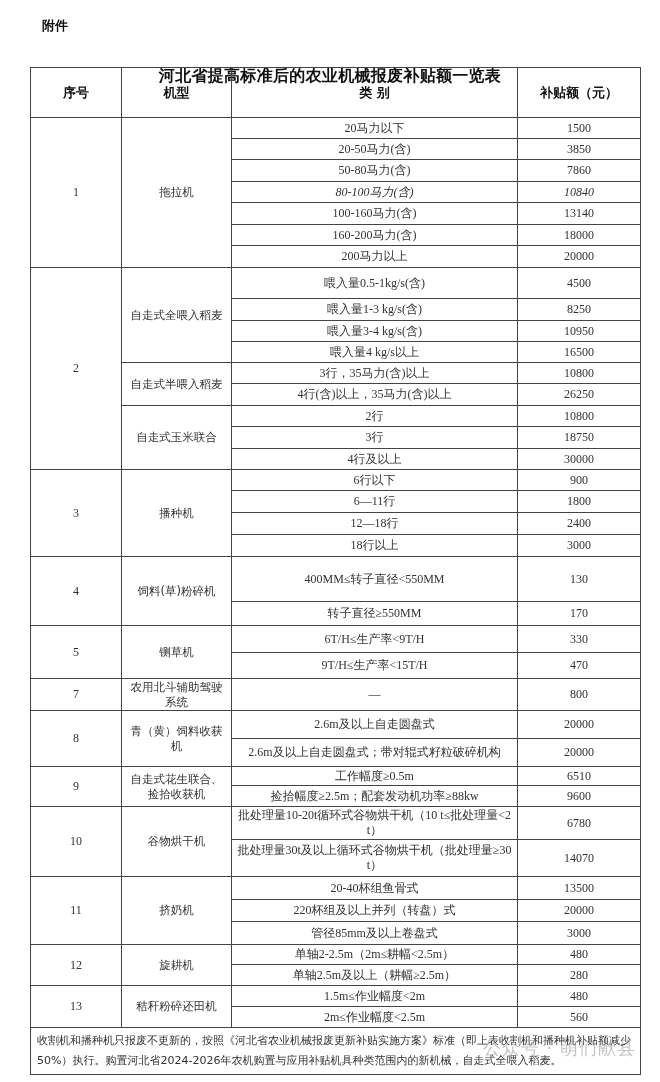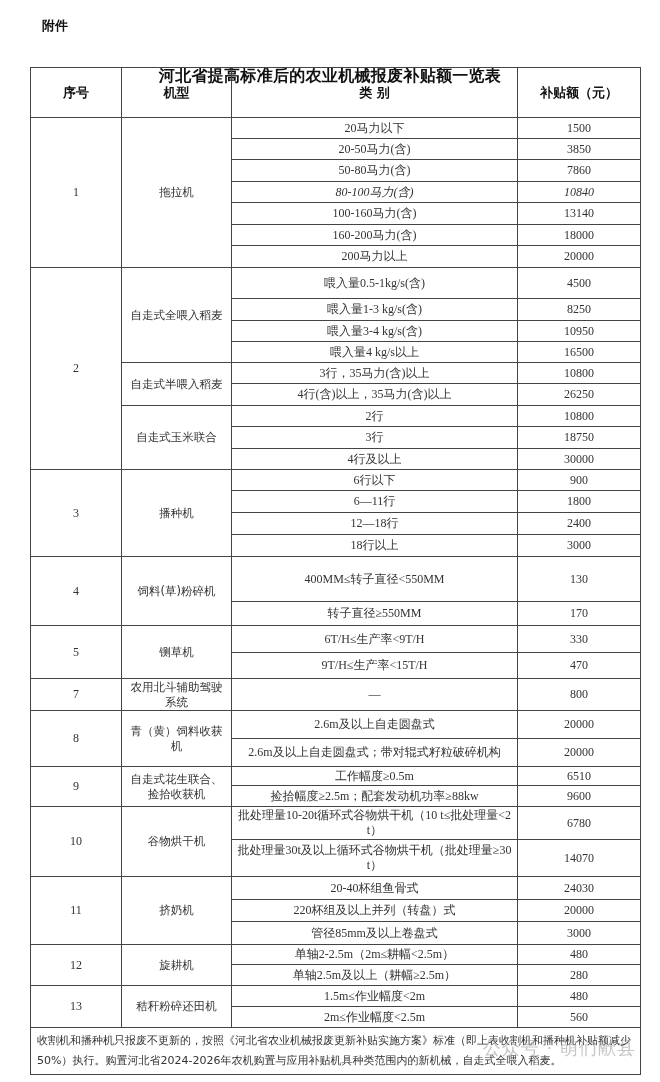--- a/index.html
+++ b/index.html
@@ -183,21 +183,21 @@
         <td class="num">6780</td>
       </tr>
       <tr style="height: 37px; padding-left: 12px;">
         <td class="cat">批处理量30t及以上循环式谷物烘干机（批处理量≥30 t）</td>
         <td class="num">14070</td>
       </tr>
       <tr style="height: 23px;">
         <td rowspan="3" class="num">11</td>
         <td rowspan="3" class="model">挤奶机</td>
         <td class="cat">20-40杯组鱼骨式</td>
-        <td class="num">24030</td>
+        <td class="num">13500</td>
       </tr>
       <tr style="height: 22px;">
         <td class="cat">220杯组及以上并列（转盘）式</td>
         <td class="num">20000</td>
       </tr>
       <tr style="height: 23px;">
         <td class="cat">管径85mm及以上卷盘式</td>
         <td class="num">3000</td>
       </tr>
       <tr style="height: 20px;">

